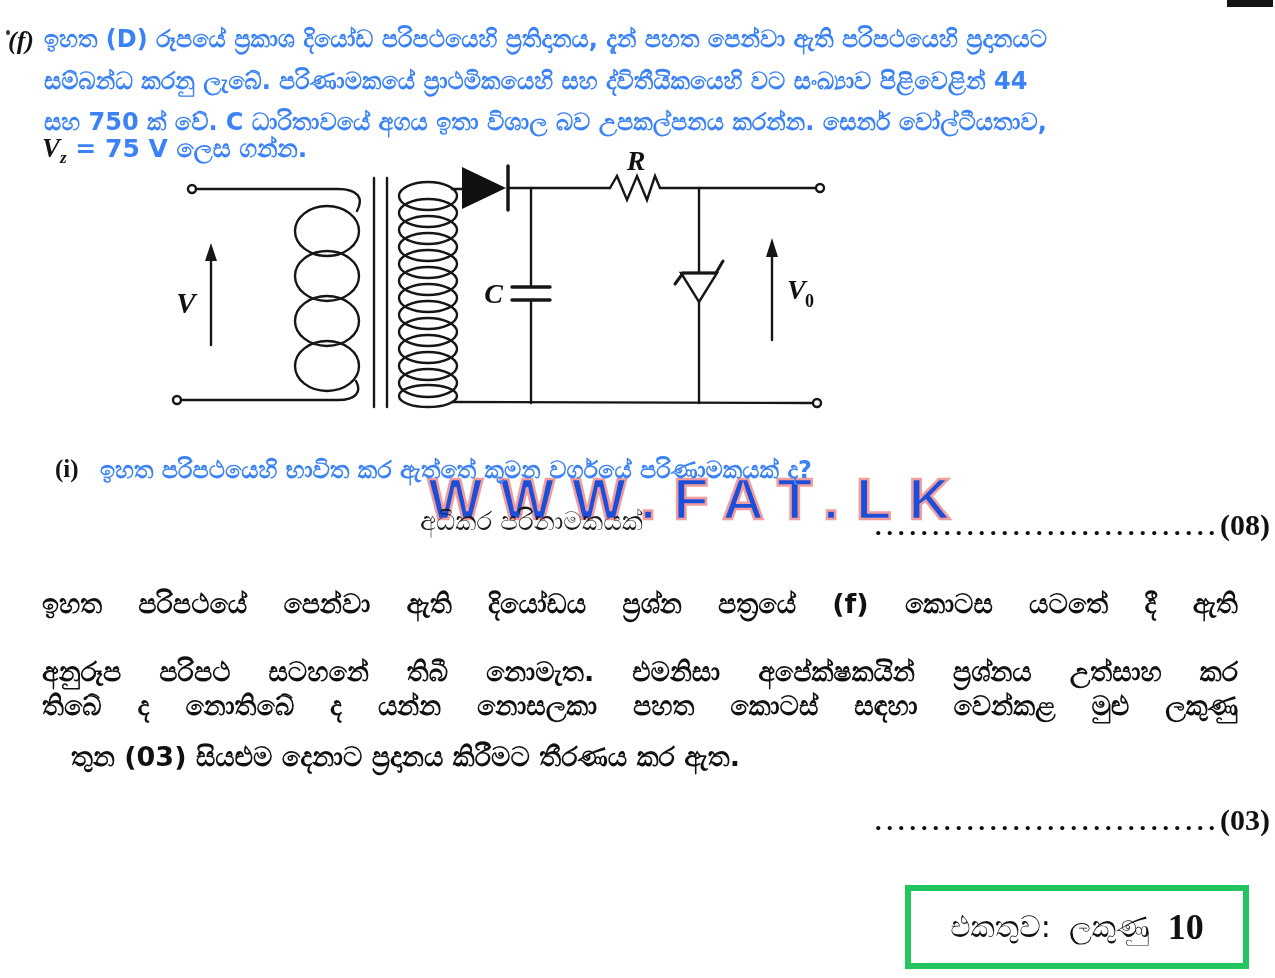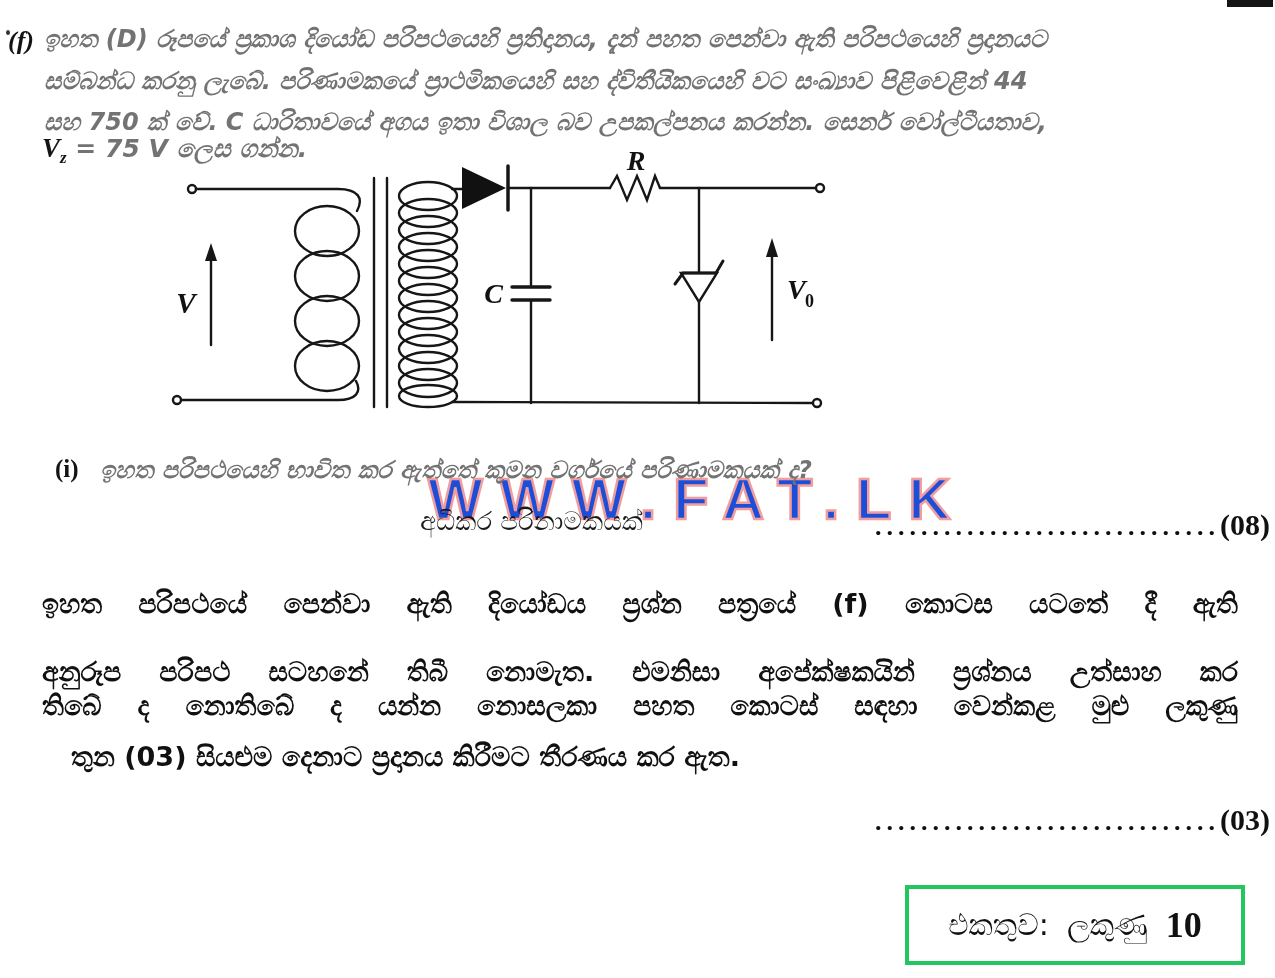--- a/index.html
+++ b/index.html
@@ -4,42 +4,42 @@
 <style>
   html,body{margin:0;padding:0;background:#e8e8e8;}
   .page{
     position:relative;width:1275px;height:978px;background:#ffffff;
     overflow:hidden;color:#141414;
     font-family:"DejaVu Sans",sans-serif;
   }
   .abs{position:absolute;}
   
   .sinh{font-family:"DejaVu Sans",sans-serif;font-size:24px;font-weight:600;
-        color:#737373;white-space:nowrap;line-height:1.3;font-style:italic;}
+        color:#3b82f6;white-space:nowrap;line-height:1.3;}
   .sinh-note{font-family:"DejaVu Sans",sans-serif;font-size:27px;font-weight:700;
         color:#111;white-space:nowrap;line-height:1.3;}
   .just{white-space:normal;text-align:justify;text-align-last:justify;overflow:hidden;height:40px;}
   .qf-label{font-family:"Liberation Serif",serif;font-style:italic;font-weight:700;font-size:26px;}
   .qi-label{font-family:"Liberation Serif",serif;font-weight:600;font-size:25px;}
   .answer-text{font-family:"DejaVu Sans",sans-serif;font-size:26px;font-weight:400;color:#1a1a1a;white-space:nowrap;}
   .vz-line{font-family:"Liberation Serif",serif;font-size:27px;font-weight:600;white-space:nowrap;}
   .vz-line sub{font-size:17px;font-style:italic;}
   .vz-base{font-style:italic;}
   .marks-row{display:flex;align-items:baseline;justify-content:flex-end;width:430px;}
   .dots{font-family:"Liberation Serif",serif;font-weight:700;font-size:26px;
         letter-spacing:5px;color:#111;white-space:nowrap;}
   .marks{font-family:"Liberation Serif",serif;font-weight:700;font-size:30px;color:#111;white-space:nowrap;}
   .watermark{
     font-family:"Liberation Sans",sans-serif;font-weight:700;font-size:58px;
     letter-spacing:17px;color:#1d4ed8;-webkit-text-stroke:2.5px #f29d9d;
     white-space:nowrap;z-index:0;
   }
   .layer-text{z-index:2;}
   .total-box{
-    border:4px solid #22c55e;display:flex;align-items:center;justify-content:center;
+    border:6px solid #22c55e;display:flex;align-items:center;justify-content:center;
     gap:18px;background:#fff;
   }
   .total-label,.total-unit{font-family:"DejaVu Sans",sans-serif;font-size:30px;font-weight:500;color:#111;white-space:nowrap;}
   .total-value{font-family:"Liberation Serif",serif;font-size:36px;font-weight:700;color:#111;}
   .corner-mark{background:#151515;}
   .speck{background:#333;border-radius:50%;}
   svg text{font-family:"Liberation Serif",serif;}
 </style>
 </head>
 <body>

